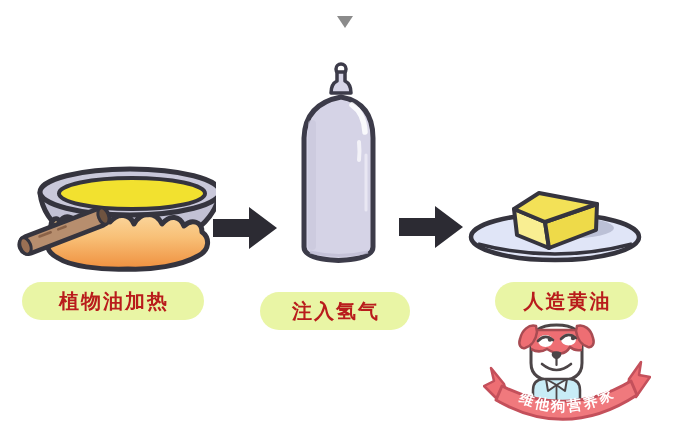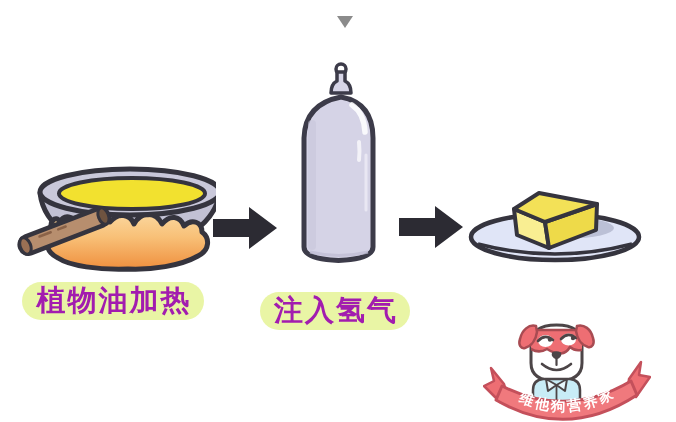--- a/index.html
+++ b/index.html
@@ -3,22 +3,22 @@
 <meta charset="utf-8">
 <style>
   html,body{margin:0;padding:0;background:#ffffff;}
   .canvas{
     position:relative;width:676px;height:422px;background:#ffffff;overflow:hidden;
     font-family:"DejaVu Sans","Liberation Sans",sans-serif;
   }
   .abs{position:absolute;}
   .pill{
     position:absolute;height:38px;border-radius:19px;background:#e9f5a5;
-    color:#a21caf;display:flex;align-items:center;justify-content:center;
-    font-size:29px;font-weight:700;letter-spacing:2px;text-indent:2px;
+    color:#b91c1c;display:flex;align-items:center;justify-content:center;
+    font-size:20px;font-weight:700;letter-spacing:2px;text-indent:2px;
     font-family:"DejaVu Sans","Liberation Sans",sans-serif;
   }
 </style>
 </head>
 <body>
 
 <div class="canvas">
 
   <svg class="abs" style="left:336px;top:15px;" width="18" height="14" viewBox="0 0 18 14">
     <polygon points="1,1 17,1 9,13" fill="#8b8b8b"></polygon>
@@ -77,20 +77,21 @@
     <ellipse cx="89" cy="51" rx="84" ry="23" fill="#e0e5f7" stroke="#35343e" stroke-width="4.5"></ellipse>
     <path d="M 12,58 Q 89,78 166,58" stroke="#35343e" stroke-width="3.5" fill="none"></path>
     <ellipse cx="102" cy="42" rx="46" ry="10.5" fill="#b7bbd2" opacity="0.9"></ellipse>
     <polygon points="48,23 79,36 83,62 51,49" fill="#f9ee92" stroke="#35343e" stroke-width="4" stroke-linejoin="round"></polygon>
     <polygon points="79,36 131,18 130,44 83,62" fill="#eeda49" stroke="#35343e" stroke-width="4" stroke-linejoin="round"></polygon>
     <polygon points="48,23 73,7 131,18 79,36" fill="#f3e157" stroke="#35343e" stroke-width="4" stroke-linejoin="round"></polygon>
   </svg>
 
   <div class="pill" style="left:22px;top:282px;width:182px;">植物油加热</div>
   <div class="pill" style="left:260px;top:292px;width:150px;">注入氢气</div>
+  <div class="pill" style="left:495px;top:282px;width:143px;">人造黄油</div>
 
   <svg class="abs" style="left:483px;top:314px;" width="168" height="108" viewBox="0 0 168 108">
     <defs>
       <clipPath id="headClip">
         <path d="M 48,30 Q 48,11 73.5,11 Q 99,11 99,30 L 99,49 Q 99,67 73.5,67 Q 48,67 48,49 Z"></path>
       </clipPath>
       <path id="bannerTextPath" d="M 24,81 Q 84,116 144,75" fill="none"></path>
     </defs>
 
     <path d="M 48,30 Q 48,11 73.5,11 Q 99,11 99,30 L 99,49 Q 99,67 73.5,67 Q 48,67 48,49 Z" fill="#ffffff" stroke="#4c4547" stroke-width="3"></path>

